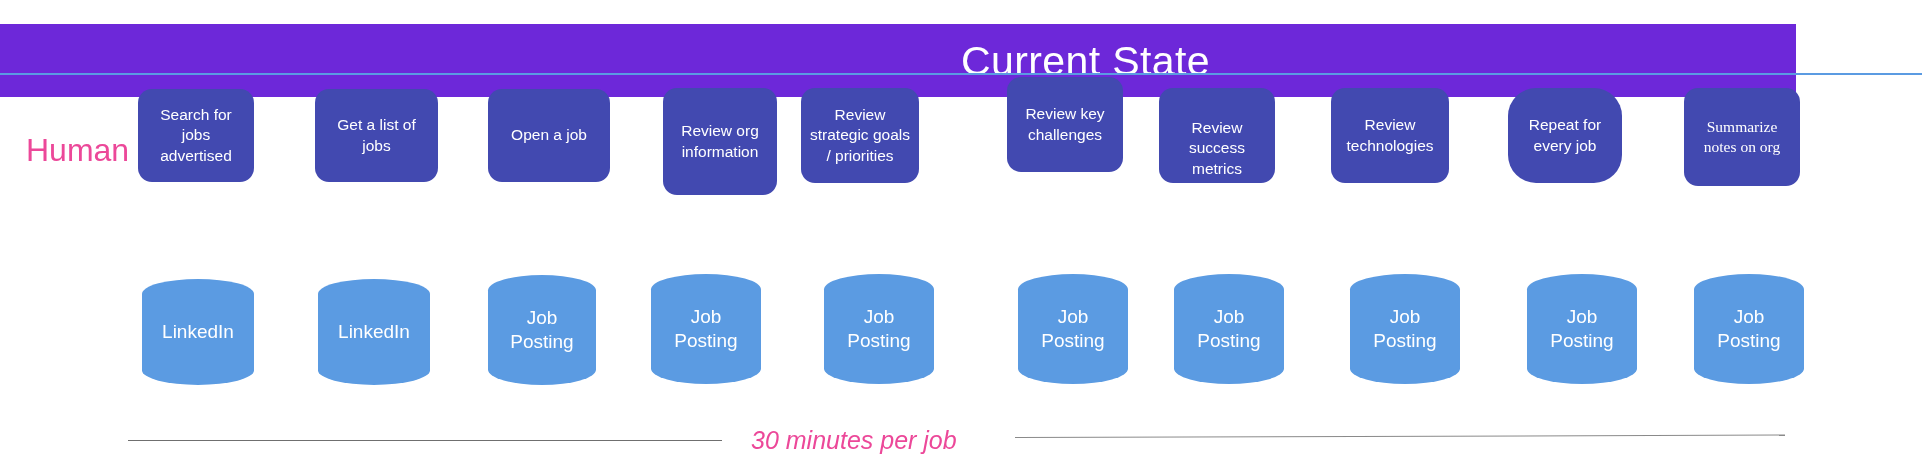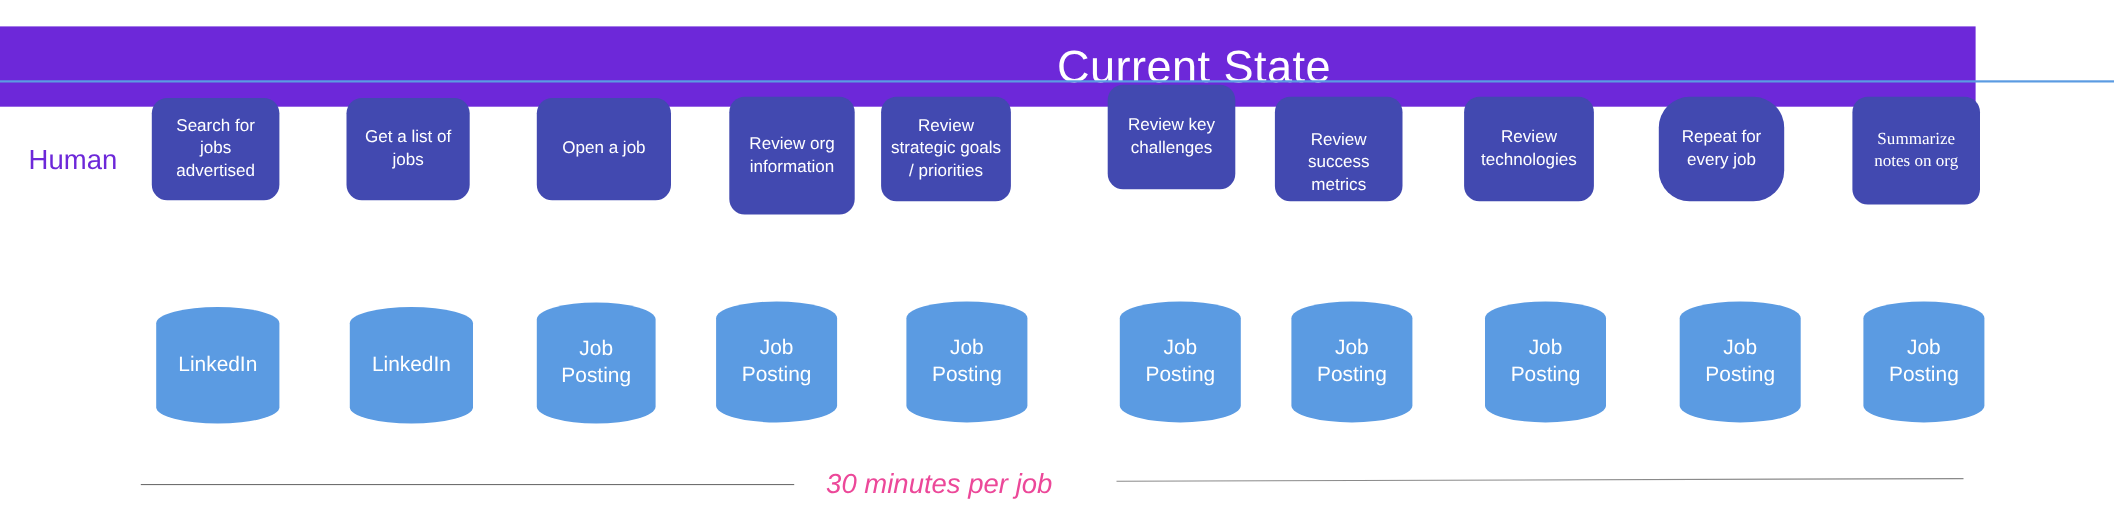--- a/index.html
+++ b/index.html
@@ -44,22 +44,22 @@
     font-weight: 400;
     letter-spacing: 0.4px;
     white-space: nowrap;
   }
 
   
   #human-label {
     position: absolute;
     left: 26px;
     top: 132px;
-    font-size: 25px;
-    color: #6d28d9;
+    font-size: 32px;
+    color: #ec4899;
     white-space: nowrap;
   }
 
   
   .card {
     position: absolute;
     background: #4249b0;
     border-radius: 14px;
     display: flex;
     align-items: center;
@@ -138,21 +138,21 @@
   <div id="banner-title">Current State</div>
 </div>
 <div id="banner-underline"></div>
 
 <div id="human-label">Human</div>
 
 <div id="process-row">
     <div class="card" style="left: 138px; top: 89px; width: 116px; height: 93px;">
       <span>Search for jobs advertised</span>
     </div>
-    <div class="card" style="left: 315px; top: 89px; width: 112px; height: 93px;">
+    <div class="card" style="left: 315px; top: 89px; width: 123px; height: 93px;">
       <span>Get a list of jobs</span>
     </div>
     <div class="card" style="left: 488px; top: 89px; width: 122px; height: 93px;">
       <span>Open a job</span>
     </div>
     <div class="card" style="left: 663px; top: 88px; width: 114px; height: 107px;">
       <span>Review org information</span>
     </div>
     <div class="card" style="left: 801px; top: 88px; width: 118px; height: 95px;">
       <span>Review strategic goals / priorities</span>

